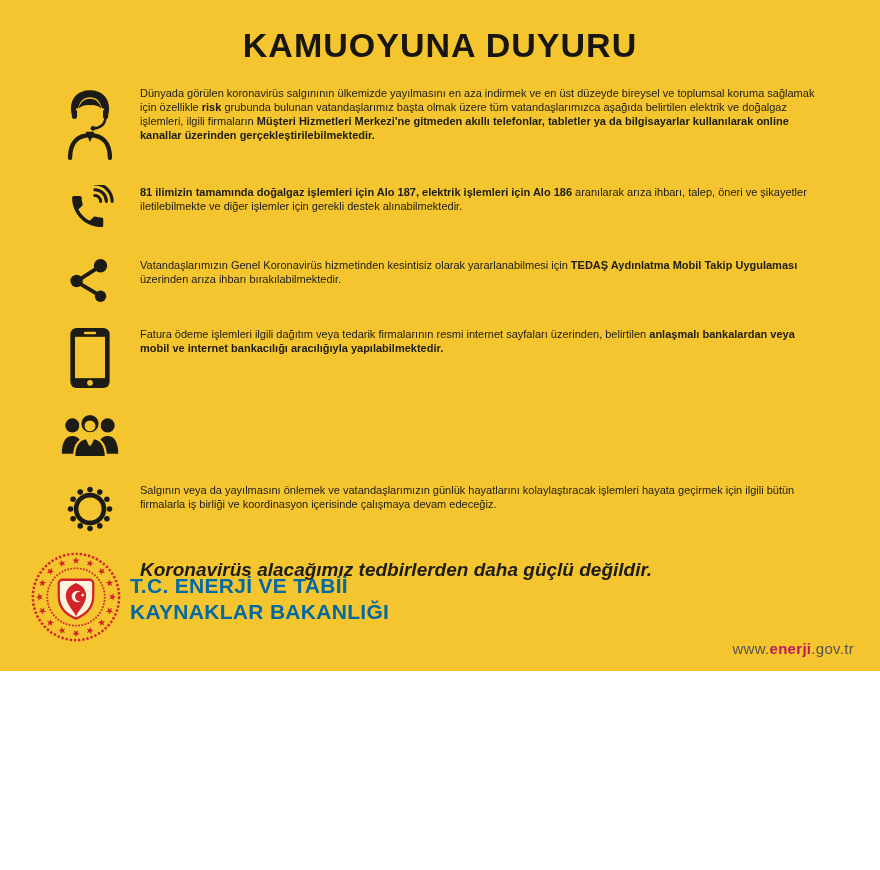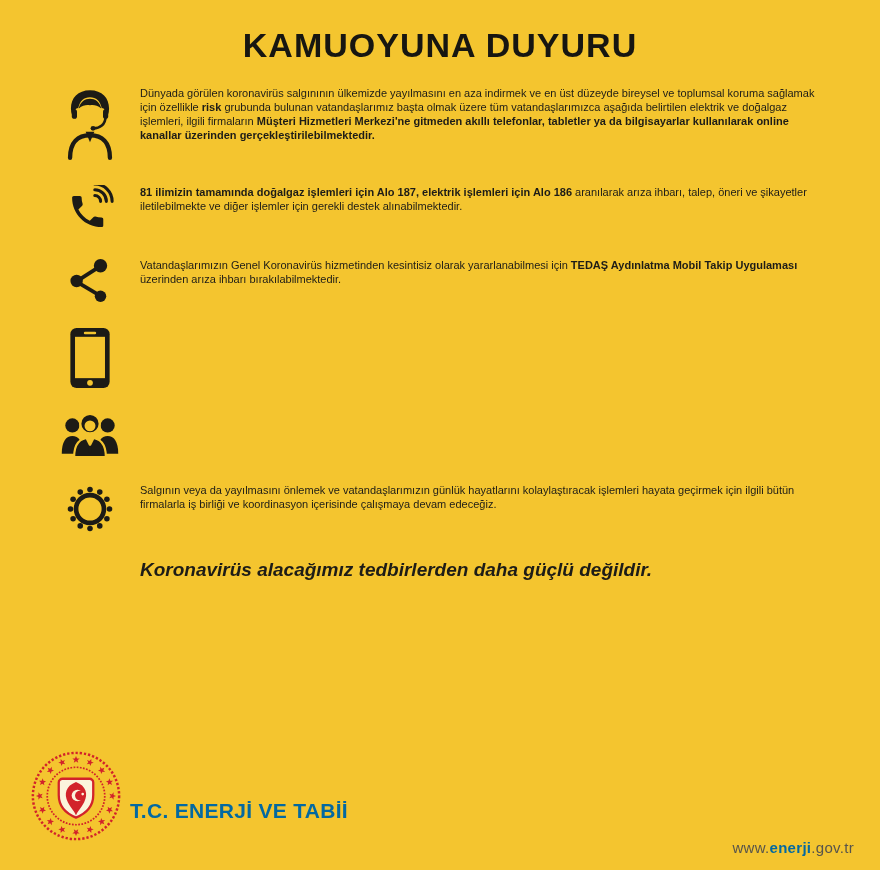--- a/index.html
+++ b/index.html
@@ -1,18 +1,18 @@
 <!DOCTYPE html>
 <html><head>
 <meta charset="utf-8">
 <style>
   html,body{margin:0;padding:0;}
   .poster{
     position:relative;
-    width:880px;height:870px;
+    width:880px;height:671px;
     background:#F4C52F;
     font-family:"Liberation Sans",sans-serif;
     color:#1D1C17;
     overflow:hidden;
   }
   .title{
     position:absolute;top:26px;left:0;width:100%;
     text-align:center;
     font-size:34px;font-weight:bold;letter-spacing:1px;
     color:#171611;
@@ -36,21 +36,21 @@
   .footer-emblem{position:absolute;left:30px;bottom:24px;}
   .ministry{
     position:absolute;left:130px;bottom:46px;
     color:#0369a1;font-weight:bold;font-size:21px;line-height:26px;
     letter-spacing:0.3px;
   }
   .website{
     position:absolute;right:26px;bottom:14px;
     font-size:15px;color:#57544C;letter-spacing:0.3px;
   }
-  .website .hl{color:#0369a1;font-weight:bold;}
+  .website .hl{color:#be185d;font-weight:bold;}
 </style>
 </head>
 <body>
 
 <div class="poster">
 
   <div class="title">KAMUOYUNA DUYURU</div>
 
   <div class="content">
 
@@ -97,20 +97,21 @@
 
     <div class="section">
       <div class="icon-cell">
         <svg width="42" height="62" viewBox="0 0 40 60">
           <rect class="ico" x="1" y="1" width="38" height="58" rx="6"></rect>
           <rect x="14" y="4.5" width="12" height="2.4" rx="1.2" fill="#F4C52F"></rect>
           <rect x="5.5" y="9.5" width="29" height="40" fill="#F4C52F"></rect>
           <circle cx="20" cy="54" r="2.8" fill="#F4C52F"></circle>
         </svg>
       </div>
+      <p class="text-cell"><span>Fatura ödeme işlemleri ilgili dağıtım veya tedarik firmalarının resmi internet sayfaları üzerinden, belirtilen </span><span class="b">anlaşmalı bankalardan veya mobil ve internet bankacılığı aracılığıyla yapılabilmektedir.</span></p>
     </div>
 
 
     <div class="section">
       <div class="icon-cell">
         <svg width="60" height="48" viewBox="0 0 68 52">
           <circle class="ico" cx="14" cy="14" r="8"></circle>
           <path class="ico" d="M2,46 C2,32 7,26 14,26 C21,26 26,32 26,46 Z"></path>
           <circle class="ico" cx="54" cy="14" r="8"></circle>
           <path class="ico" d="M42,46 C42,32 47,26 54,26 C61,26 66,32 66,46 Z"></path>
@@ -177,17 +178,18 @@
       <path d="M34,30 h28 a4,4 0 0 1 4,4 v13 c0,12 -8,19.5 -18,23.5 c-10,-4 -18,-11.5 -18,-23.5 v-13 a4,4 0 0 1 4,-4 z" fill="#FBF4DC" stroke="#D2232A" stroke-width="2.4"></path>
       <path d="M48,33.5 C58.5,37.5 61,46 56.5,54.5 C53.5,60.5 49,64.5 48,68.5 C47,64.5 42.5,60.5 39.5,54.5 C35,46 37.5,37.5 48,33.5 Z" fill="#D2232A"></path>
       <circle cx="49.5" cy="47.5" r="6" fill="#FBF4DC"></circle>
       <circle cx="52" cy="47.5" r="5" fill="#D2232A"></circle>
       <circle cx="55" cy="46" r="1.4" fill="#FBF4DC"></circle>
     </svg>
   </div>
 
   <div class="ministry">
     <div>T.C. ENERJİ VE TABİİ</div>
+    <div>KAYNAKLAR BAKANLIĞI</div>
   </div>
 
   <div class="website"><span>www.</span><span class="hl">enerji</span><span>.gov.tr</span></div>
 
 </div>
 
 </body></html>

